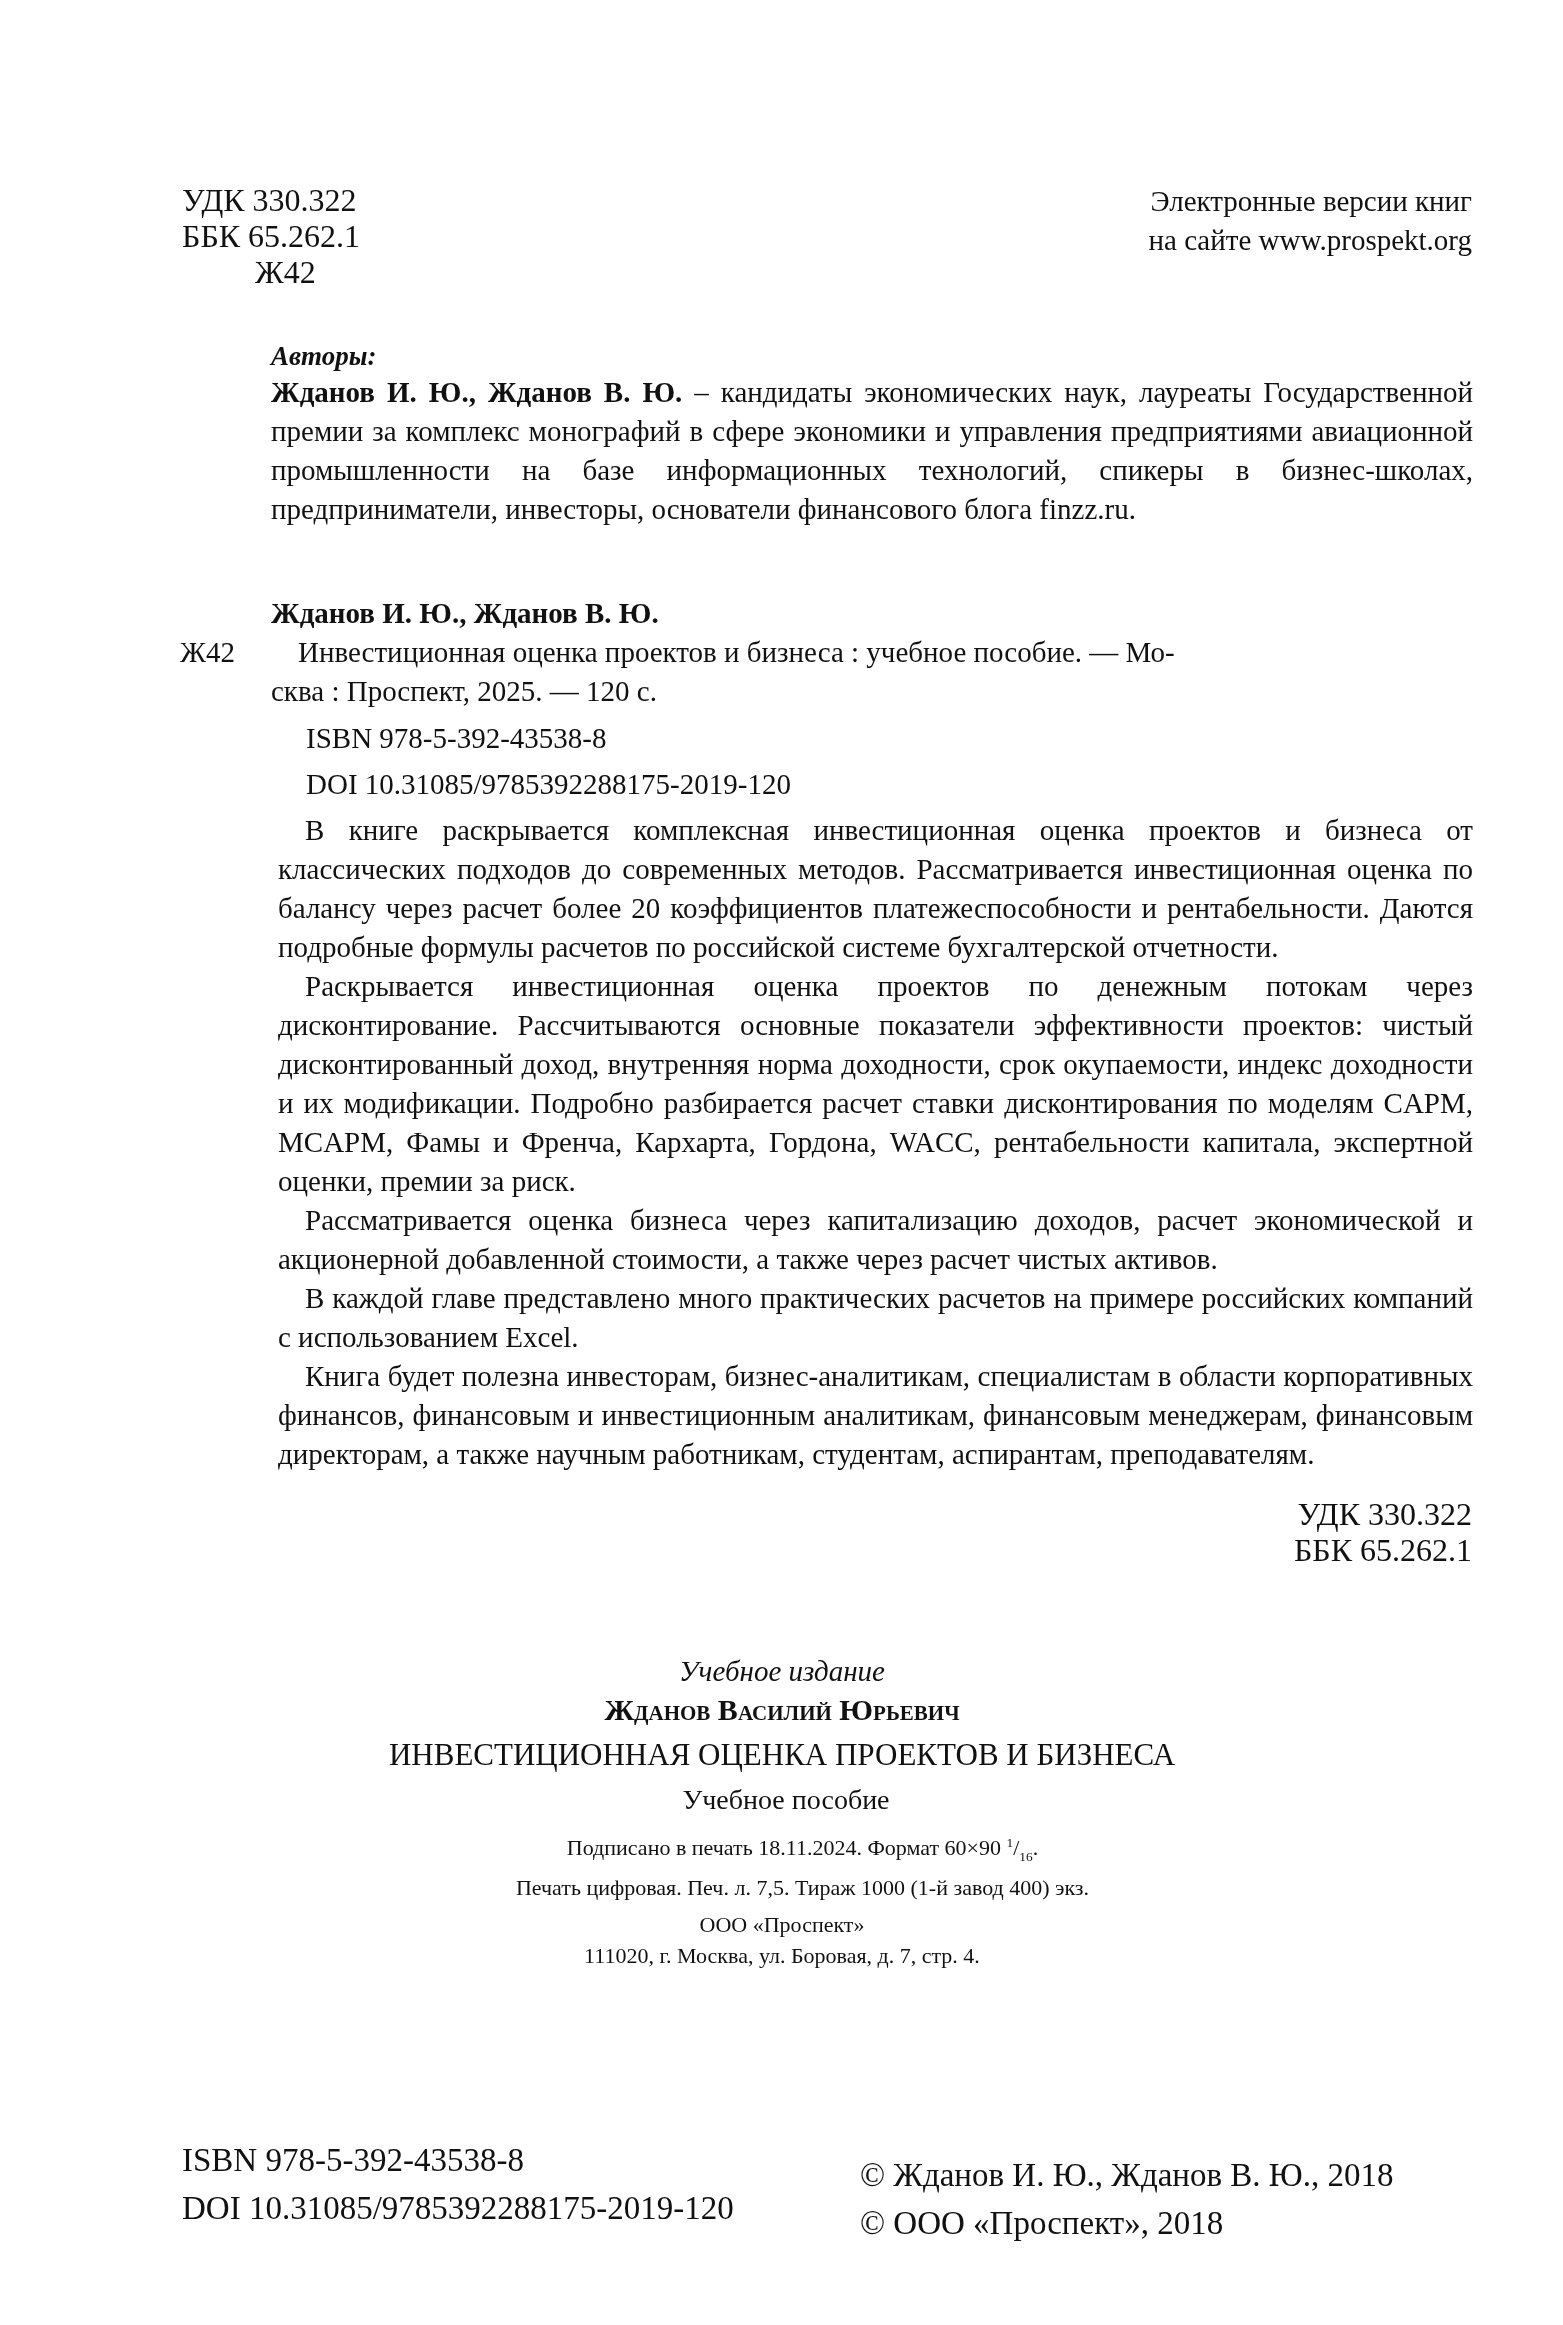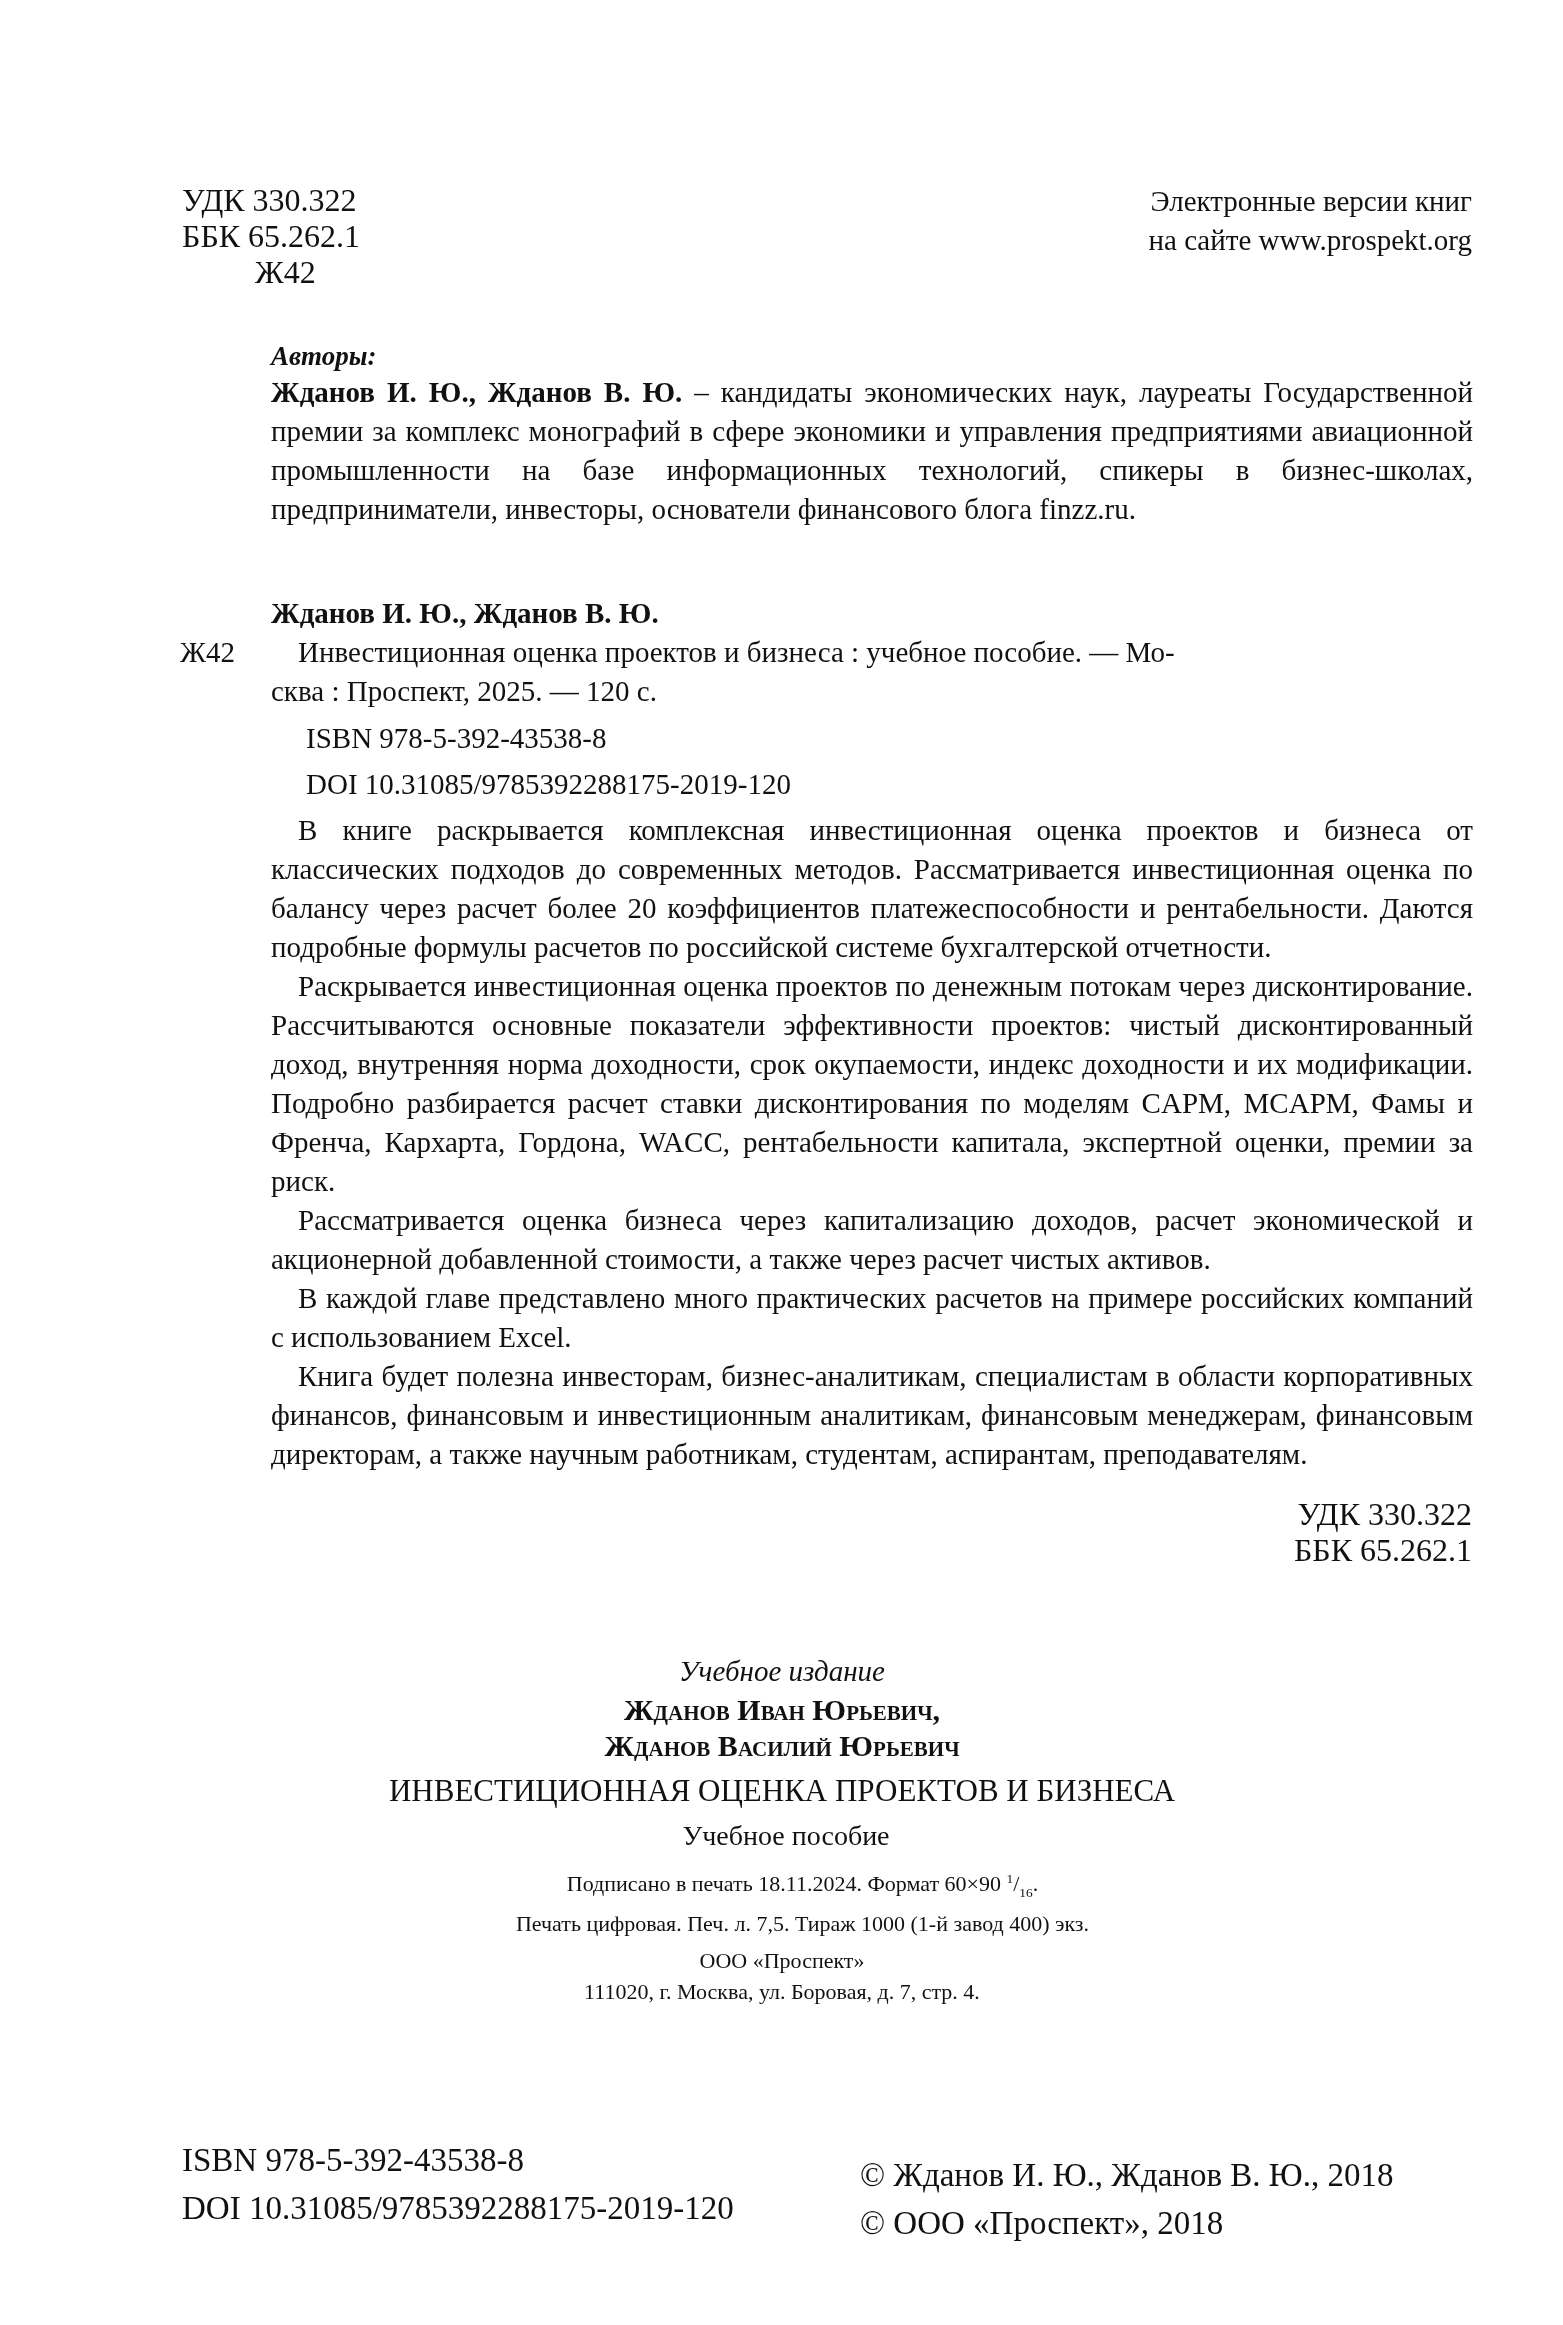--- a/index.html
+++ b/index.html
@@ -7,21 +7,21 @@
       width: 1564px; height: 2326px; position: relative; overflow: hidden;
       font-family: "Liberation Serif", "DejaVu Serif", serif;
       color: #111111;
     }
     .abs { position: absolute; }
     .lg { font-size: 32px; line-height: 36px; }
     .md { font-size: 29px; line-height: 39px; }
     .c { text-align: center; }
     .j { text-align: justify; text-align-last: left; }
     .b { font-weight: bold; margin-top: 19px; }
-    .indent { text-indent: 27px; }
+    .indent { text-indent: 27px; margin-left: 7px; }
     p { margin: 0; }
 
     #classif { left: 182px; top: 182px; }
     #classif .z { padding-left: 73px; }
     #eversions { right: 92px; top: 182px; text-align: right; }
 
     #authors-block { left: 271px; top: 339px; width: 1202px; }
     #authors-label { font-weight: bold; font-style: italic; font-size: 27px; line-height: 34px; }
 
     #biblio { left: 180px; top: 575px; width: 1292px; }
@@ -86,21 +86,20 @@
   <p class="j indent">Книга будет полезна инвесторам, бизнес-аналитикам, специалистам в области корпоративных финансов, финансовым и инвестиционным аналитикам, финансовым менеджерам, финансовым директорам, а также научным работникам, студентам, аспирантам, преподавателям.</p>
 </div>
 
 <div id="classif2" class="abs lg">
   <div>УДК 330.322</div>
   <div>ББК 65.262.1</div>
 </div>
 
 <div id="imprint" class="abs c">
   <div class="edition-type">Учебное издание</div>
-  <div class="author-names">Жданов Иван Юрьевич,</div>
   <div class="author-names">Жданов Василий Юрьевич</div>
   <div class="title">ИНВЕСТИЦИОННАЯ ОЦЕНКА ПРОЕКТОВ И БИЗНЕСА</div>
   <div class="subtitle">Учебное пособие</div>
   <div class="print-info">
     <div><span>Подписано в печать 18.11.2024. Формат 60×90 </span><sup class="frac">1</sup>/<sub class="frac">16</sub>.</div>
     <div>Печать цифровая. Печ. л. 7,5. Тираж 1000 (1-й завод 400) экз.</div>
   </div>
   <div class="publisher">
     <div>ООО «Проспект»</div>
     <div>111020, г. Москва, ул. Боровая, д. 7, стр. 4.</div>

